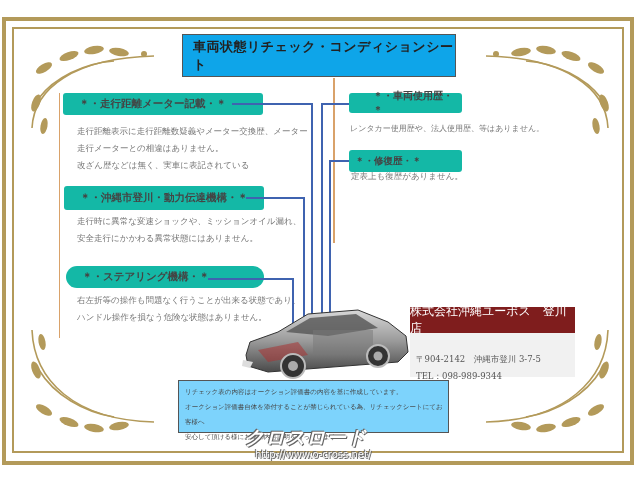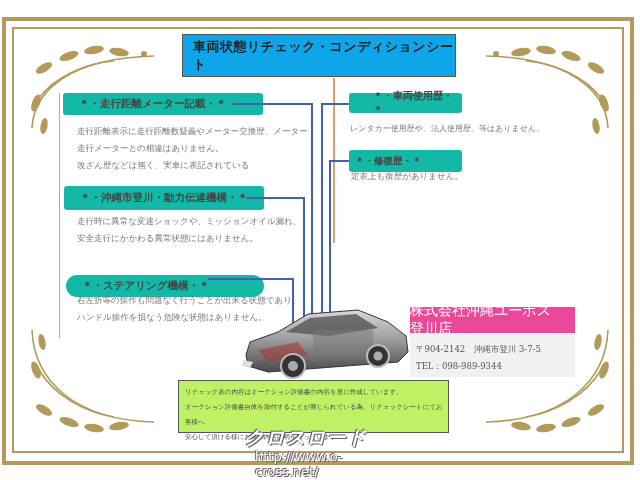--- a/index.html
+++ b/index.html
@@ -28,40 +28,40 @@
       font-size: 10.5px; color: #444; display: flex; align-items: center;
       padding-left: 16px; box-sizing: border-box; font-weight: bold;
     }
     .section-body {
       position: absolute; font-size: 8.5px; color: #777; line-height: 17px;
     }
     .orange-line { position: absolute; background: #d9a26a; width: 2px; }
     .leader { position: absolute; background: #3f63b0; }
     .company-head {
       position: absolute; left: 410px; top: 307px; width: 165px; height: 26px;
-      background: #ec4899; color: #fff; font-size: 14px;
+      background: #7f1d1d; color: #fff; font-size: 12px;
       display: flex; align-items: center; justify-content: center;
     }
     .company-body {
       position: absolute; left: 410px; top: 333px; width: 165px; height: 44px;
       background: #f1f1f1; font-size: 8.5px; color: #555; line-height: 17px;
-      padding-left: 6px; padding-top: 8px; box-sizing: border-box;
+      padding-left: 6px; padding-top: 18px; box-sizing: border-box;
     }
     .note-box {
       position: absolute; left: 178px; top: 380px; width: 271px; height: 53px;
-      border: 1px solid #555; box-sizing: border-box; background: #bef264;
+      border: 1px solid #555; box-sizing: border-box; background: #7dd3fc;
       font-size: 6.5px; color: #444; line-height: 15px; padding: 4px 0 0 6px;
     }
     .watermark {
       position: absolute; left: 245px; top: 425px; width: 150px; height: 30px;
       font-family: "DejaVu Sans", sans-serif; color: #fff;
       text-shadow: 0 0 1px #555, 1px 1px 0 #666, -1px -1px 0 #666;
     }
     .watermark .logo { font-size: 19px; font-weight: bold; font-style: italic; letter-spacing: 1px; }
-    .watermark .url { font-size: 13px; margin-top: -2px; margin-left: 10px; }
+    .watermark .url { font-size: 10px; margin-top: -2px; margin-left: 10px; }
     .car { position: absolute; left: 238px; top: 300px; }
   </style>
 </head>
 <body>
 
 <div class="frame-outer"></div>
 <div class="frame-inner"></div>
 
 <svg class="ornament" style="left:14px;top:28px" width="150" height="110" viewBox="0 0 150 110">
   <g fill="none" stroke="#b39a5a" stroke-width="1.6">
@@ -145,21 +145,21 @@
 </div>
 
 <div class="section-header" style="left:64px;top:186px;width:200px;height:24px;">
   <span>＊・沖縄市登川・動力伝達機構・＊</span>
 </div>
 <div class="section-body" style="left:77px;top:213px;">
   <div>走行時に異常な変速ショックや、ミッションオイル漏れ、</div>
   <div>安全走行にかかわる異常状態にはありません。</div>
 </div>
 
-<div class="section-header" style="left:66px;top:275px;width:198px;height:22px;border-radius:11px;">
+<div class="section-header" style="left:66px;top:266px;width:198px;height:22px;border-radius:11px;">
   <span>＊・ステアリング機構・＊</span>
 </div>
 <div class="section-body" style="left:77px;top:292px;">
   <div>右左折等の操作も問題なく行うことが出来る状態であり、</div>
   <div>ハンドル操作を損なう危険な状態はありません。</div>
 </div>
 
 <div class="section-header" style="left:349px;top:93px;width:113px;height:20px;padding-left:24px;font-size:10px;">
   <span>＊・車両使用歴・＊</span>
 </div>

